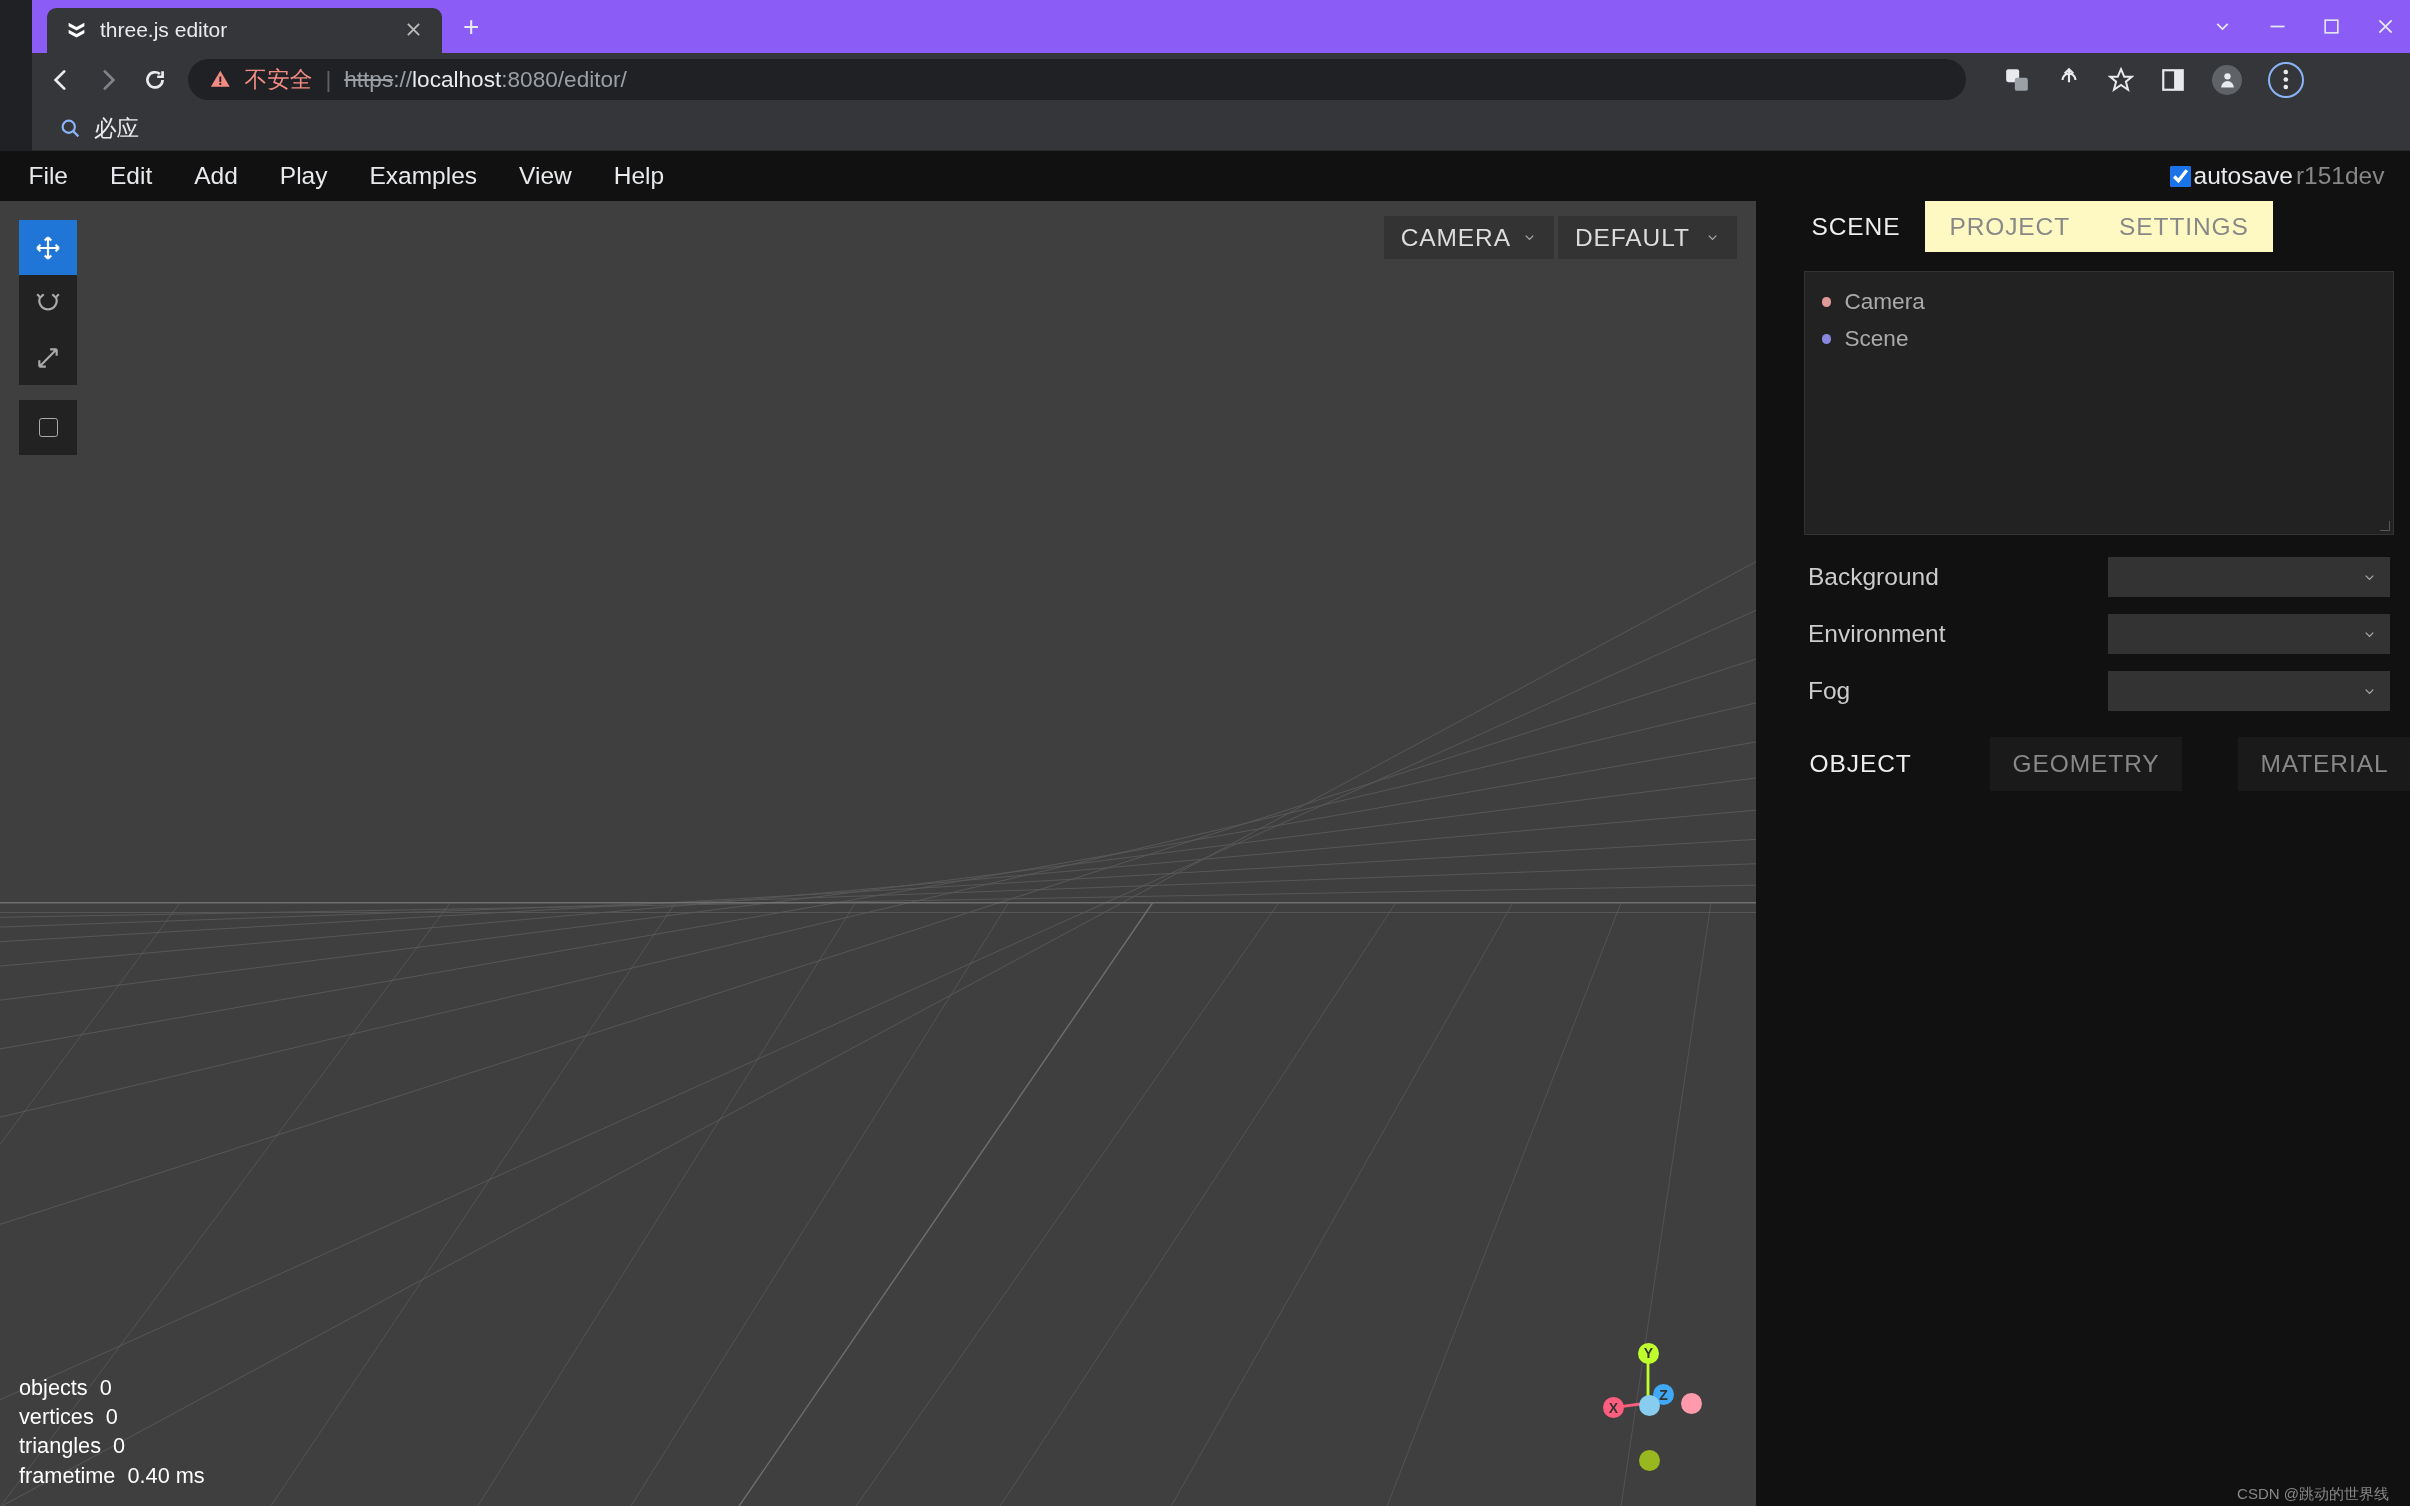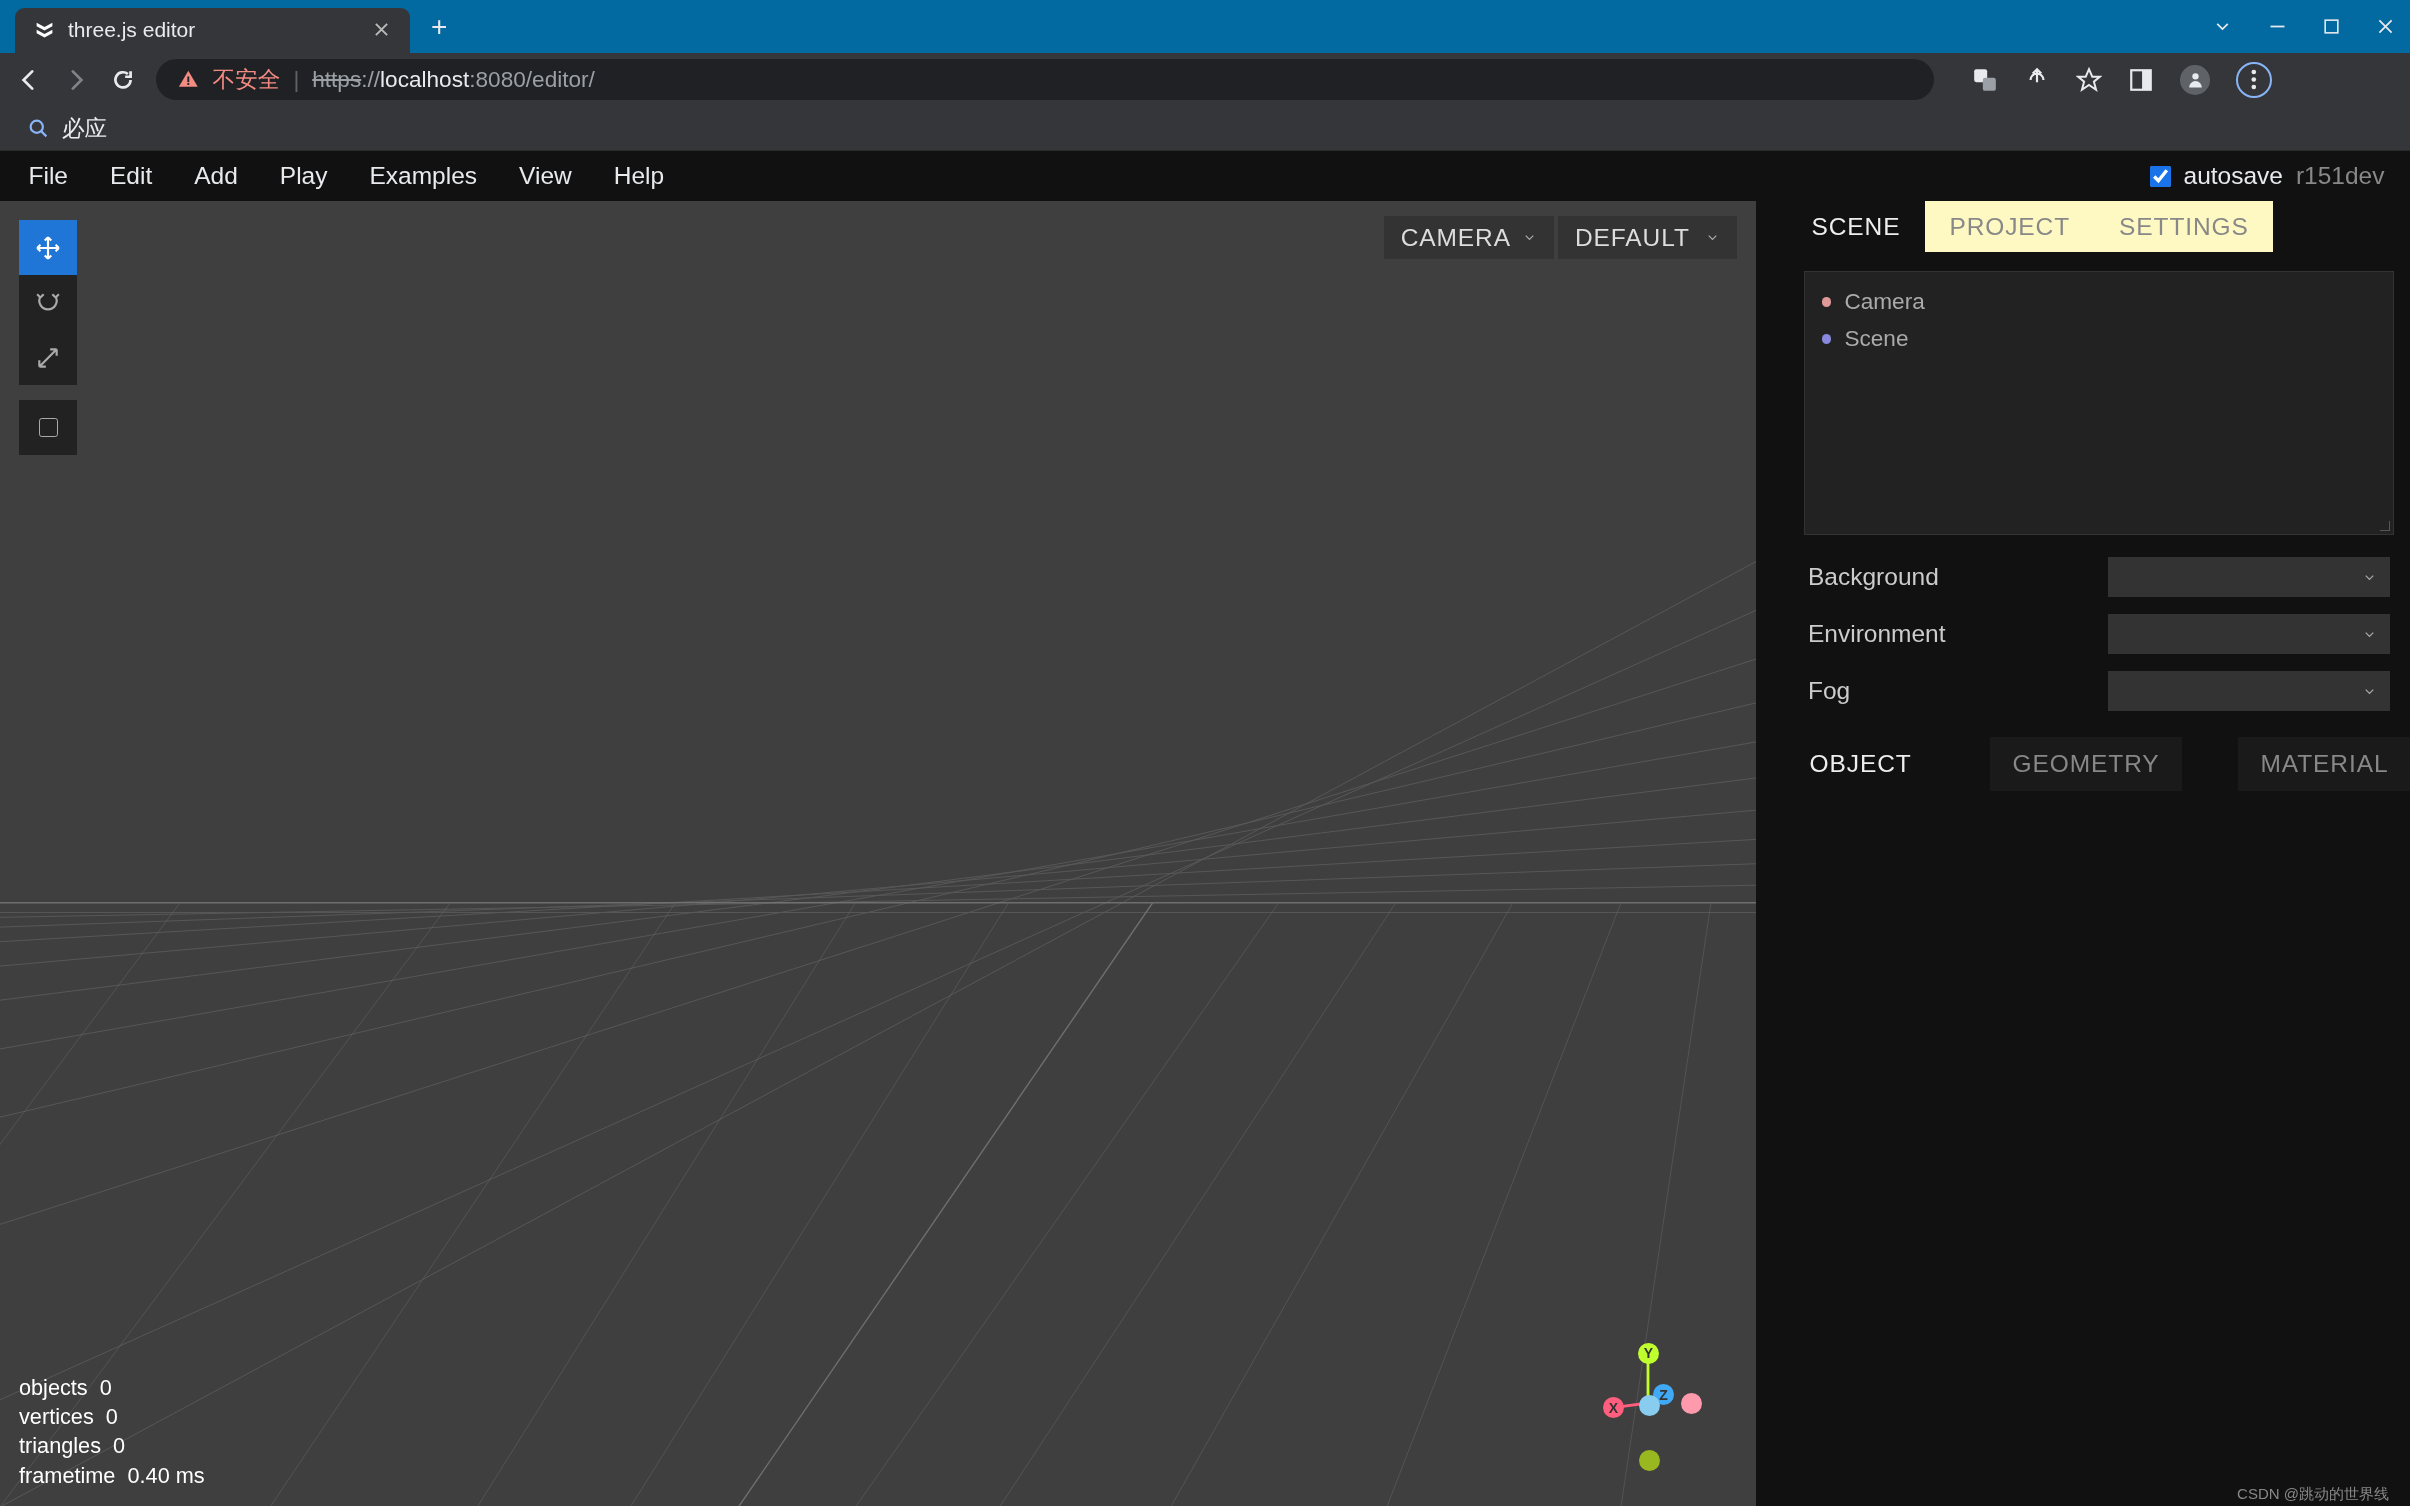--- a/index.html
+++ b/index.html
@@ -1,19 +1,19 @@
 <!DOCTYPE html>
 <html style="font-size:15px"><head>
 <meta charset="utf-8">
 <style>
 * { margin: 0; padding: 0; box-sizing: border-box; font-family: -apple-system, BlinkMacSystemFont, "Segoe UI", Arial, sans-serif; }
 body { background: #202124; color: #e8eaed; width: 2411px; height: 1507px; overflow: hidden; display: flex; flex-direction: column; }
 
 
-.browser-top { background: #0369a1; }
+.browser-top { background: #8b5cf6; margin-left: 32px; }
 .tab-bar { display: flex; align-items: center; height: 53px; padding: 0 15px; }
 .tab { display: flex; align-items: center; background: #35363a; border-radius: 9.4px 9.4px 0 0; padding: 0 19px; height: 45px; margin-top: 7.5px; gap: 13px; min-width: 395px; }
 .tab-favicon { width: 21px; height: 21px; display: flex; align-items: center; }
 .tab-title { font-size: 21px; color: #e8eaed; flex: 1; }
 .tab-close { width: 17px; height: 17px; color: #9aa0a6; cursor: pointer; }
 .new-tab { margin-left: 21px; color: #e8eaed; font-size: 28px; font-weight: 300; cursor: pointer; }
 .window-controls { margin-left: auto; display: flex; gap: 34px; align-items: center; }
 .window-controls span { color: #e8eaed; cursor: pointer; }
 
 .toolbar { display: flex; align-items: center; height: 53px; padding: 0 15px; gap: 19px; background: #35363a; }
@@ -33,21 +33,21 @@
 .avatar-circle { width: 30px; height: 30px; background: #5f6368; border-radius: 50%; display: flex; align-items: center; justify-content: center; }
 
 .bookmarks { display: flex; align-items: center; height: 45px; padding: 0 28px; gap: 13px; background: #35363a; border-bottom: 0.9px solid #2a2a2a; }
 .bookmark-icon { color: #8ab4f8; }
 .bookmark-text { font-size: 22.6px; color: #e8eaed; }
 
 
 .editor { flex: 1; display: flex; flex-direction: column; background: #111; position: relative; }
 .menubar { height: 50px; display: flex; align-items: center; padding: 0 7.5px; background: #111; }
 .menu-item { padding: 0 21px; font-size: 24.5px; color: #e8eaed; cursor: pointer; }
-.menubar-right { margin-left: auto; display: flex; align-items: center; gap: 13px; padding-right: 19px; }
+.menubar-right { margin-left: auto; display: flex; align-items: center; gap: 3px; padding-right: 19px; }
 .autosave-check { width: 21px; height: 21px; accent-color: #1a73e8; }
 .autosave-label { color: #e8eaed; font-size: 24.5px; }
 .version-label { color: #888; font-size: 24.5px; }
 
 .editor-body { flex: 1; display: flex; gap: 31px; }
 
 .viewport-area { flex: 1; position: relative; }
 .viewport-tools { position: absolute; left: 19px; top: 19px; display: flex; flex-direction: column; gap: 0; z-index: 5; }
 .tool-btn { width: 58px; height: 55px; background: #222; display: flex; align-items: center; justify-content: center; cursor: pointer; color: #aaa; }
 .tool-btn.active { background: #2076d6; color: #fff; }

